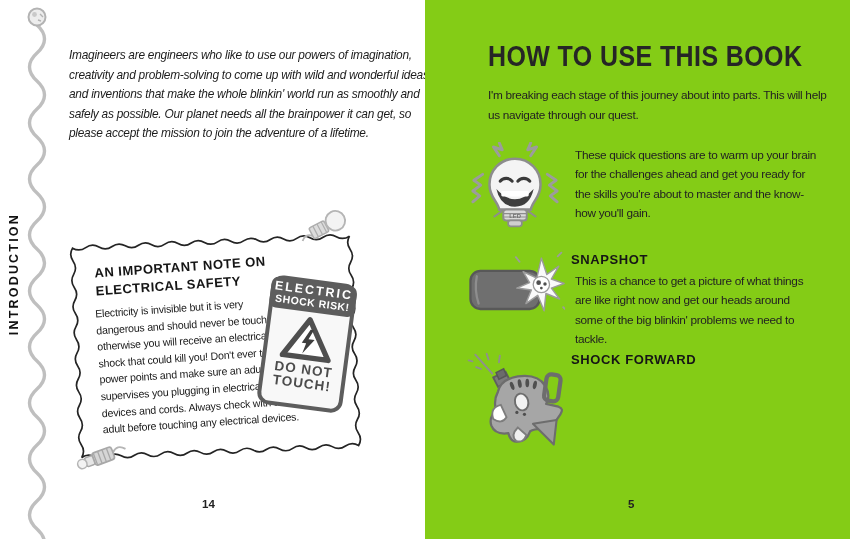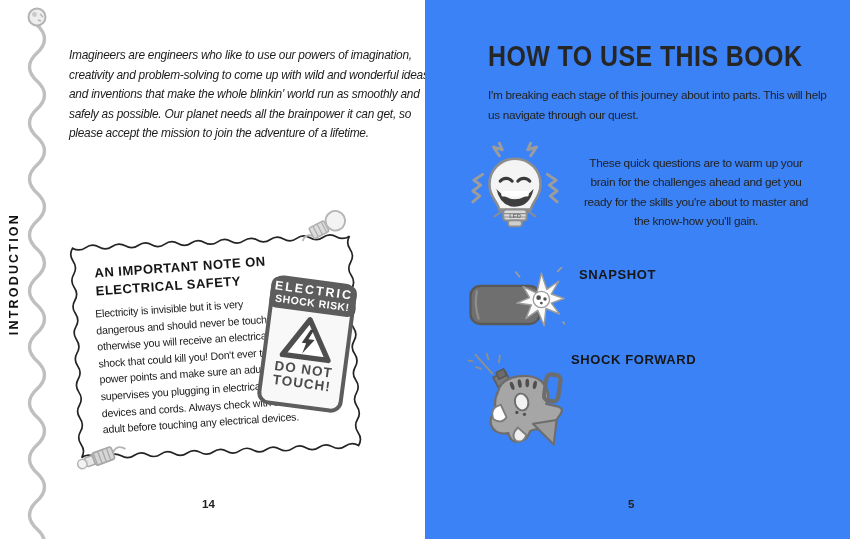--- a/index.html
+++ b/index.html
@@ -1,20 +1,20 @@
 <!DOCTYPE html>
 <html><head>
 <meta charset="utf-8">
 <style>
   html,body{margin:0;padding:0;background:#fff;}
   .spread{position:relative;width:850px;height:539px;overflow:hidden;
     font-family:"Liberation Sans",sans-serif;color:#1e1e1e;background:#fff;}
   .page{position:absolute;top:0;height:539px;}
   .page-left{left:0;width:425px;background:#ffffff;}
-  .page-right{left:425px;width:425px;background:#3b82f6;}
+  .page-right{left:425px;width:425px;background:#84cc16;}
 
   
   .cord{position:absolute;left:0;top:0;pointer-events:none;}
   .sidebar-label{position:absolute;left:7px;top:213px;writing-mode:vertical-rl;
     transform:rotate(180deg);font-weight:800;font-size:12.5px;letter-spacing:2.2px;color:#111;}
 
   
   .body-text{position:absolute;font-size:11.9px;line-height:19.6px;letter-spacing:-0.25px;margin:7px;color:#1c1c1c;font-style:italic;}
   .para-1{left:62px;top:39px;width:372px;}
   .para-2{left:62px;top:172px;width:372px;}
@@ -46,26 +46,26 @@
   .pn-left{left:202px;}
   .pn-right{left:628px;}
 
   
   .right-title{position:absolute;left:63px;top:40px;margin:0;font-size:29px;font-weight:900;
     letter-spacing:.5px;color:#262626;transform:scaleX(.86);transform-origin:left top;white-space:nowrap;}
   .right-intro{position:absolute;left:63px;top:86px;width:352px;margin:0;
     font-size:11.8px;line-height:19.5px;letter-spacing:-0.3px;color:#222;}
   .section{position:absolute;left:34px;display:flex;width:382px;}
   .sec-0{top:142px;}
-  .sec-1{top:263px;gap:8px;}
+  .sec-1{top:248px;}
   .sec-2{top:348px;}
   .section-icon{width:112px;flex:none;display:flex;justify-content:center;align-items:flex-start;}
   .section-text{width:250px;}
   .section-text h2{margin:4px 0 5px;font-size:13px;font-weight:800;letter-spacing:.6px;color:#161616;}
-  .section-text p{margin:12px;font-size:11.8px;line-height:19.3px;letter-spacing:-0.3px;color:#222;text-align:center;}
+  .section-text p{margin:4px;font-size:11.8px;line-height:19.3px;letter-spacing:-0.3px;color:#222;}
 </style>
 </head>
 <body>
 
 <div class="spread">
 
   <div class="page page-left">
 
     <svg class="cord" width="70" height="539" viewBox="0 0 70 539">
       <path id="cord-path" fill="none" stroke="#bfbfbf" stroke-width="3.4" stroke-linecap="round" d="M37 25 c 10 9 10 19 0 28 c -10 9 -10 19 0 28 c 10 9 10 19 0 28 c -10 9 -10 19 0 28 c 10 9 10 19 0 28 c -10 9 -10 19 0 28 c 10 9 10 19 0 28 c -10 9 -10 19 0 28 c 10 9 10 19 0 28 c -10 9 -10 19 0 28 c 10 9 10 19 0 28 c -10 9 -10 19 0 28 c 10 9 10 19 0 28 c -10 9 -10 19 0 28 c 10 9 10 19 0 28 c -10 9 -10 19 0 28 c 10 9 10 19 0 28 c -10 9 -10 19 0 28 c 10 9 10 19 0 28"></path>
@@ -160,20 +160,21 @@
           <polygon points="84,8 90,26 103,17 95,31 109,36 95,41 104,53 89,47 87,66 80,49 67,58 73,43 57,41 71,35 64,23 79,30" fill="#fafafa" stroke="#9c9c9c" stroke-width="1.6" stroke-linejoin="round"></polygon>
           <circle cx="84" cy="37" r="9" fill="#ffffff" stroke="#9c9c9c" stroke-width="1.4"></circle>
           <circle cx="81" cy="35" r="2.6" fill="#4f4f4f"></circle>
           <circle cx="88" cy="36.5" r="1.9" fill="#4f4f4f"></circle>
           <circle cx="84" cy="41" r="1.5" fill="#4f4f4f"></circle>
           <path d="M102 6 l4 -4 M108 62 l4 4 M60 12 l-4 -5" stroke="#9c9c9c" stroke-width="2" stroke-linecap="round"></path>
         </svg>
       </div>
       <div class="section-text">
         <h2>SNAPSHOT</h2>
+        <p>This is a chance to get a picture of what things are like right now and get our heads around some of the big blinkin' problems we need to tackle.</p>
       </div>
     </div>
 
     <div class="section sec-2">
       <div class="section-icon">
         <svg width="104" height="108" viewBox="0 0 110 114">
           <g stroke="#8f8f8f" stroke-width="2" stroke-linecap="round">
             <path d="M31 27 L13 7"></path>
             <path d="M19 22 l-5 -2 M27 12 l-2 -6 M38 15 l1 -7 M10 14 l-4 -1"></path>
           </g>

